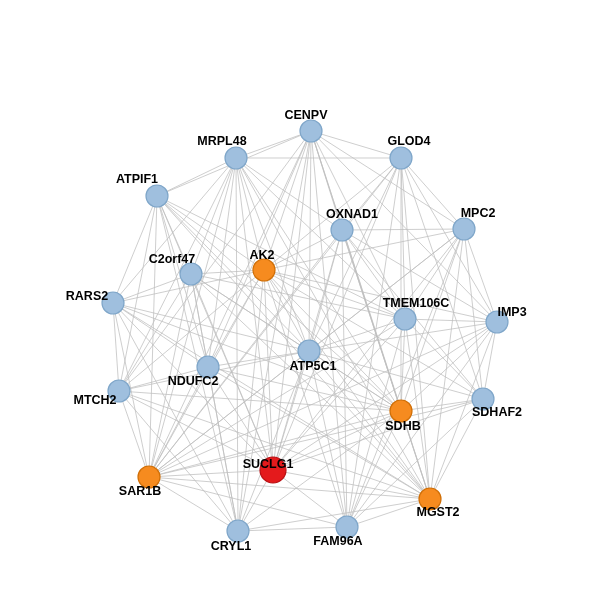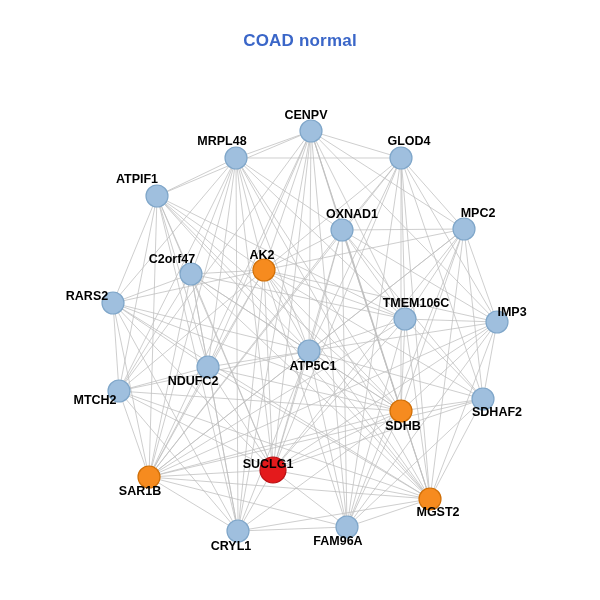--- a/index.html
+++ b/index.html
@@ -17,21 +17,20 @@
   svg .node-label{
     font-family:"Liberation Sans",sans-serif;
     font-size:12.5px;font-weight:bold;fill:#000000;
     text-anchor:middle;
   }
 </style>
 </head>
 <body>
 
 <div class="canvas">
-  <div class="plot-title" style="color: rgb(58, 102, 200);">COAD normal</div>
   <svg class="network" width="600" height="600" viewBox="0 0 600 600" xmlns="http://www.w3.org/2000/svg">
       <line class="edge" x1="273" y1="470" x2="311" y2="131" stroke="#bfbfbf" stroke-opacity="0.85"></line>
       <line class="edge" x1="273" y1="470" x2="236" y2="158" stroke="#bfbfbf" stroke-opacity="0.85"></line>
       <line class="edge" x1="273" y1="470" x2="401" y2="158" stroke="#bfbfbf" stroke-opacity="0.85"></line>
       <line class="edge" x1="273" y1="470" x2="157" y2="196" stroke="#bfbfbf" stroke-opacity="0.85"></line>
       <line class="edge" x1="273" y1="470" x2="342" y2="230" stroke="#bfbfbf" stroke-opacity="0.85"></line>
       <line class="edge" x1="273" y1="470" x2="464" y2="229" stroke="#bfbfbf" stroke-opacity="0.85"></line>
       <line class="edge" x1="273" y1="470" x2="191" y2="274" stroke="#bfbfbf" stroke-opacity="0.85"></line>
       <line class="edge" x1="273" y1="470" x2="264" y2="270" stroke="#bfbfbf" stroke-opacity="0.85"></line>
       <line class="edge" x1="273" y1="470" x2="113" y2="303" stroke="#bfbfbf" stroke-opacity="0.85"></line>

